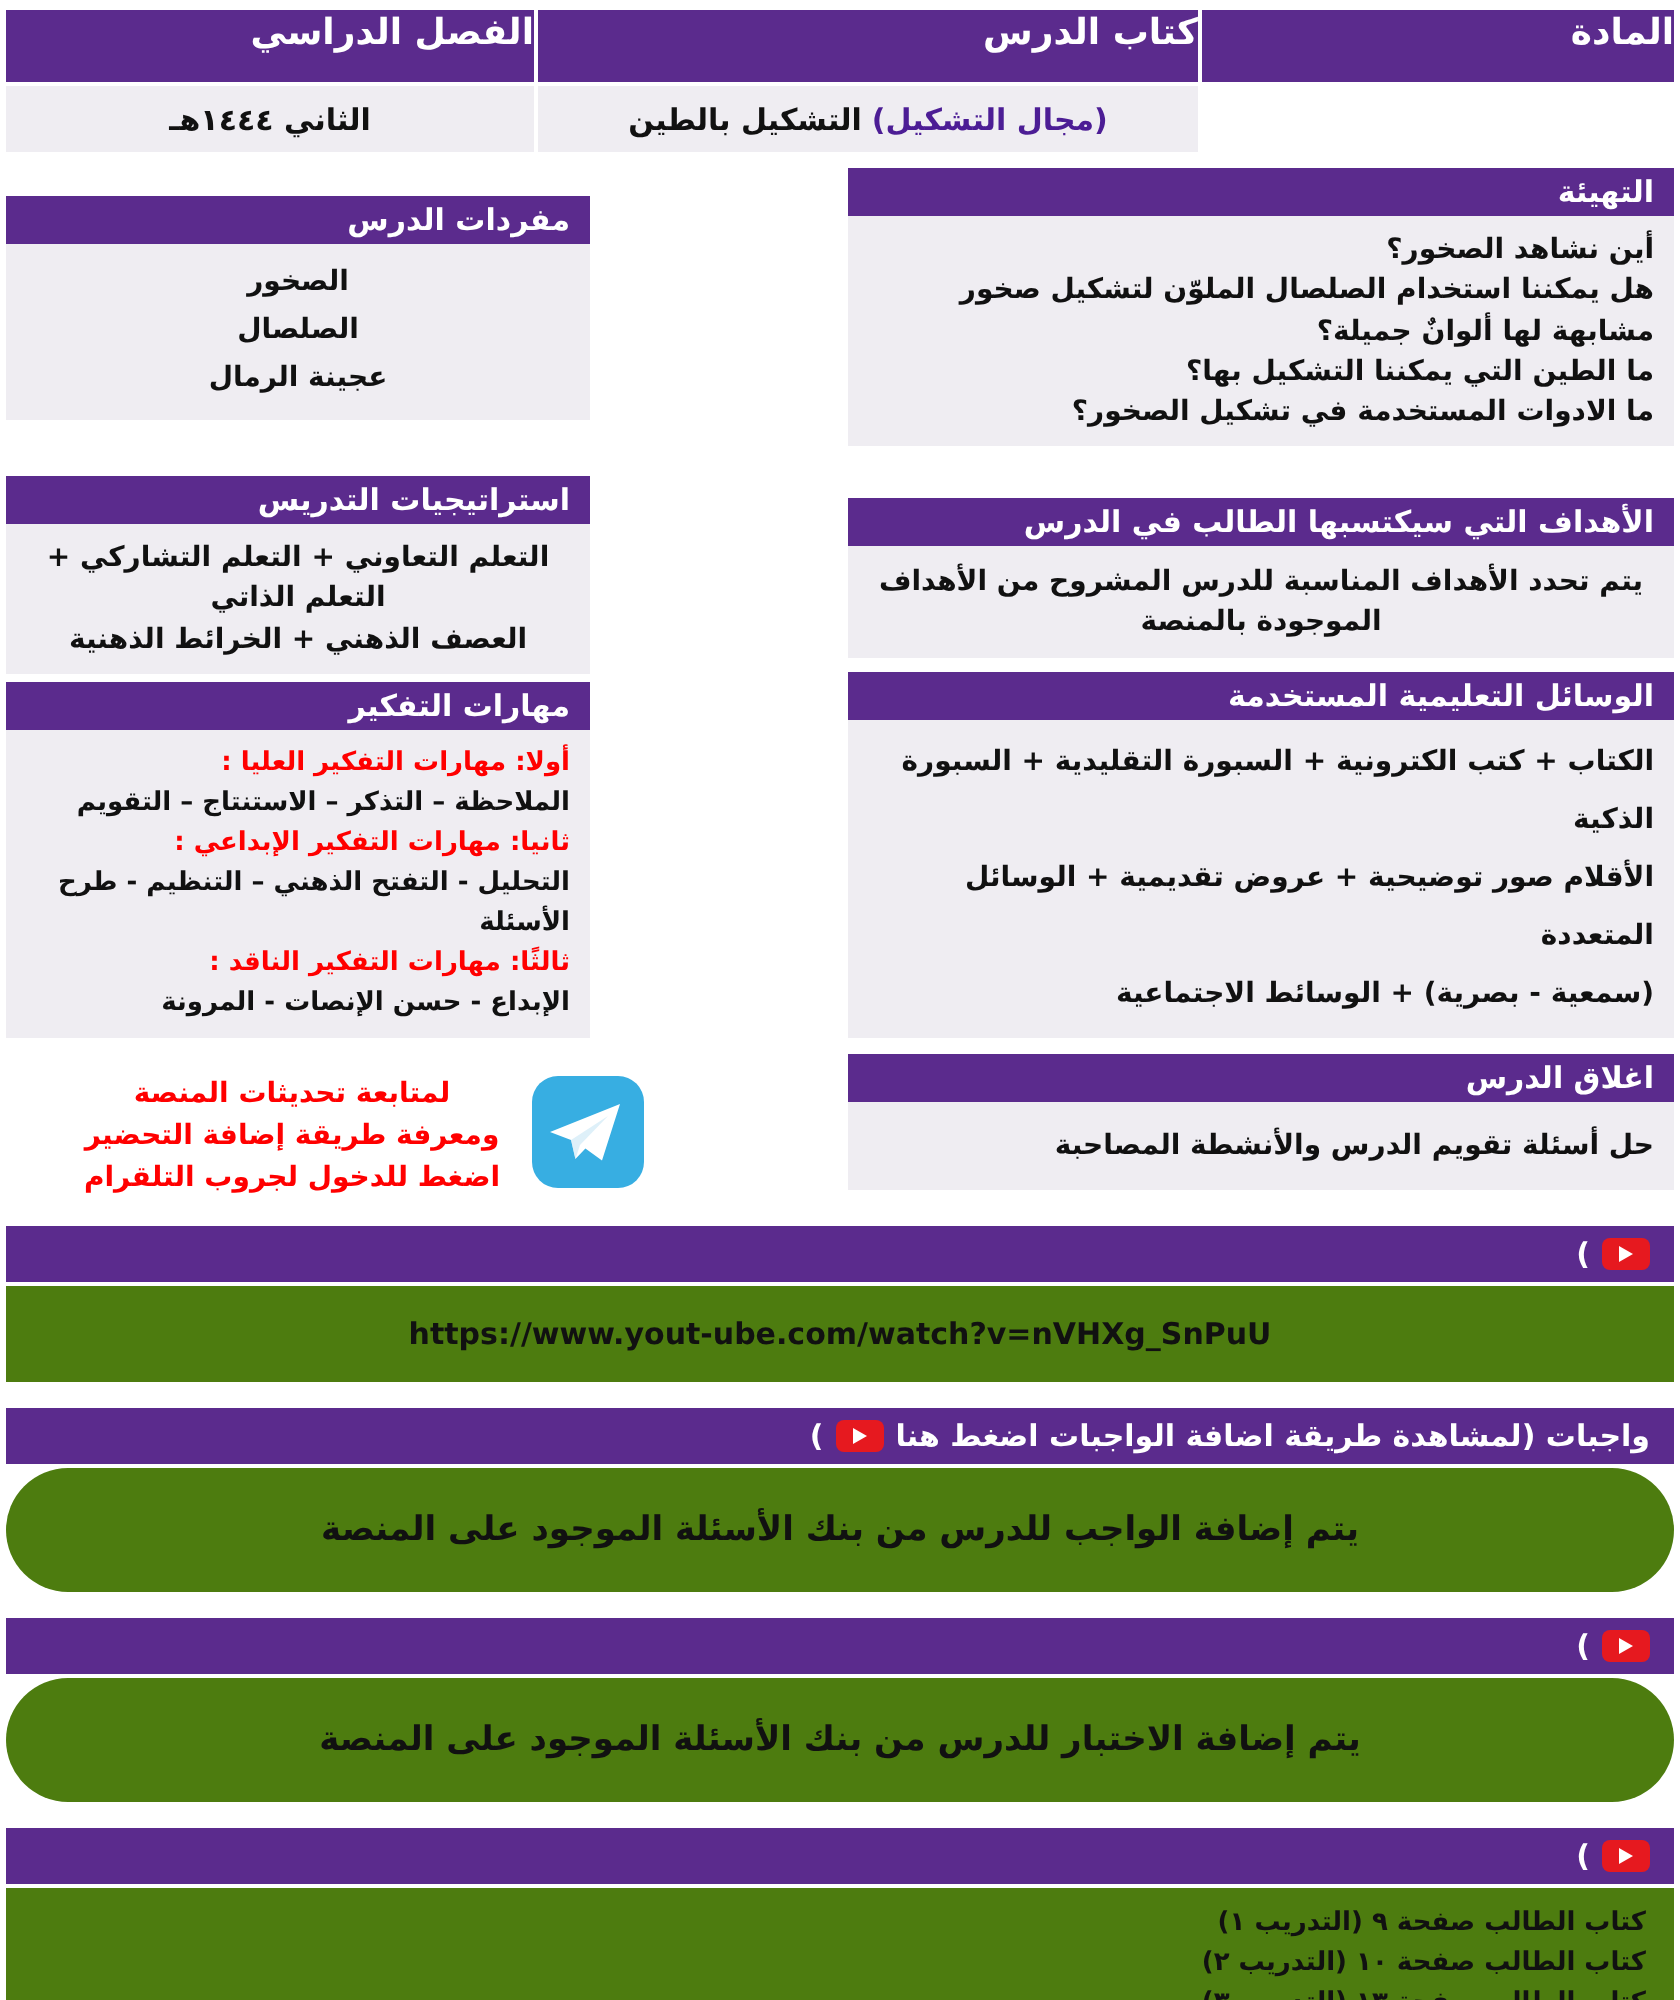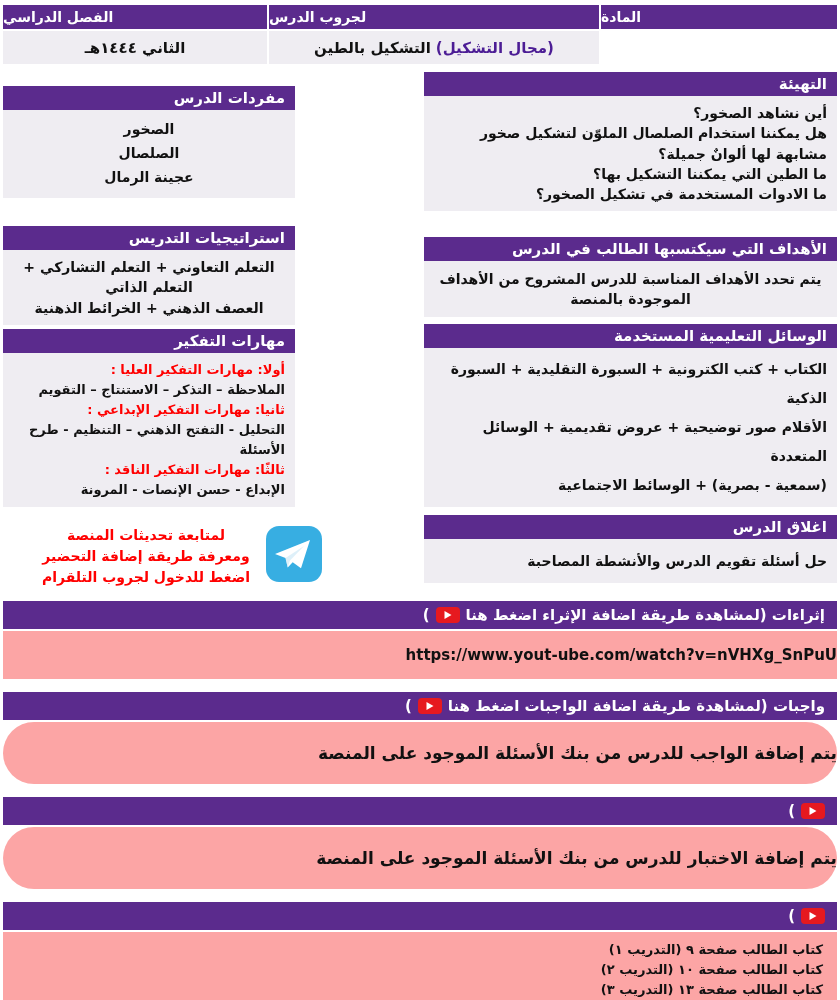--- a/index.html
+++ b/index.html
@@ -10,22 +10,22 @@
     direction: rtl;
     overflow: hidden;
     color: #111;
   }
   .page { padding: 5px 3px 0 3px; }
 
   
   .htable { display: grid; grid-template-columns: 236px 330px 264px; gap: 2px; }
   .hcell { display: flex; flex-direction: column; gap: 2px; }
   .hhead {
-    background: #5b2b8d; color: #fff; height: 24px; line-height: 24px;
-    text-align: left; font-weight: bold; font-size: 14px;
+    background: #5b2b8d; color: #fff; height: 36px; line-height: 24px;
+    text-align: right; font-weight: bold; font-size: 18px;
   }
   .hval {
     background: #efedf2; height: 33px; display: flex; align-items: center;
     justify-content: center; font-weight: bold; font-size: 15px; gap: 5px;
   }
   .green { color: #4c1d95; }
 
   
   .main { display: grid; grid-template-columns: 413px 292px; justify-content: space-between; margin-top: 8px; }
   .col { display: flex; flex-direction: column; }
@@ -74,41 +74,41 @@
     width: 24px; height: 16px; background: #e6191f; border-radius: 4px;
     position: relative; display: inline-block; flex: 0 0 auto; cursor: pointer;
   }
   .yt::after {
     content: ""; position: absolute; top: 50%; left: 50%;
     transform: translate(-50%, -50%);
     border-top: 4px solid transparent; border-bottom: 4px solid transparent;
     border-left: 7px solid #fff;
   }
   .band-body {
-    background: #fca5a5; margin-top: 2px; font-weight: bold;
-    display: flex; align-items: center; justify-content: flex-start;
+    background: #4d7c0f; margin-top: 2px; font-weight: bold;
+    display: flex; align-items: center; justify-content: center;
   }
   .band-body.url  { min-height: 48px; font-size: 15px; }
   .band-body.big  { min-height: 62px; font-size: 17px; border-radius: 31px; }
   .band-body.list {
     display: block; min-height: 70px; text-align: right;
     padding: 8px 14px; font-size: 13px; line-height: 20px;
   }
 </style>
 </head>
 <body>
 
 <div class="page">
 
   <div class="htable">
     <div class="hcell">
       <div class="hhead">المادة</div>
     </div>
     <div class="hcell">
-      <div class="hhead">لجروب الدرس</div>
+      <div class="hhead">كتاب الدرس</div>
       <div class="hval">
         <span class="green">(مجال التشكيل)</span>
         <span>التشكيل بالطين</span>
       </div>
     </div>
     <div class="hcell">
       <div class="hhead">الفصل الدراسي</div>
       <div class="hval">الثاني ١٤٤٤هـ</div>
     </div>
   </div>
@@ -188,21 +188,20 @@
           <div>لمتابعة تحديثات المنصة</div>
           <div>ومعرفة طريقة إضافة التحضير</div>
           <div>اضغط للدخول لجروب التلقرام</div>
         </span>
       </div>
     </div>
   </div>
 
   <div class="band">
     <div class="band-head">
-      <span>إثراءات (لمشاهدة طريقة اضافة الإثراء اضغط هنا</span>
       <span class="yt"></span>
       <span>)</span>
     </div>
     <div class="band-body url">
       <span dir="ltr">https://www.yout-ube.com/watch?v=nVHXg_SnPuU</span>
     </div>
   </div>
 
   <div class="band">
     <div class="band-head">

